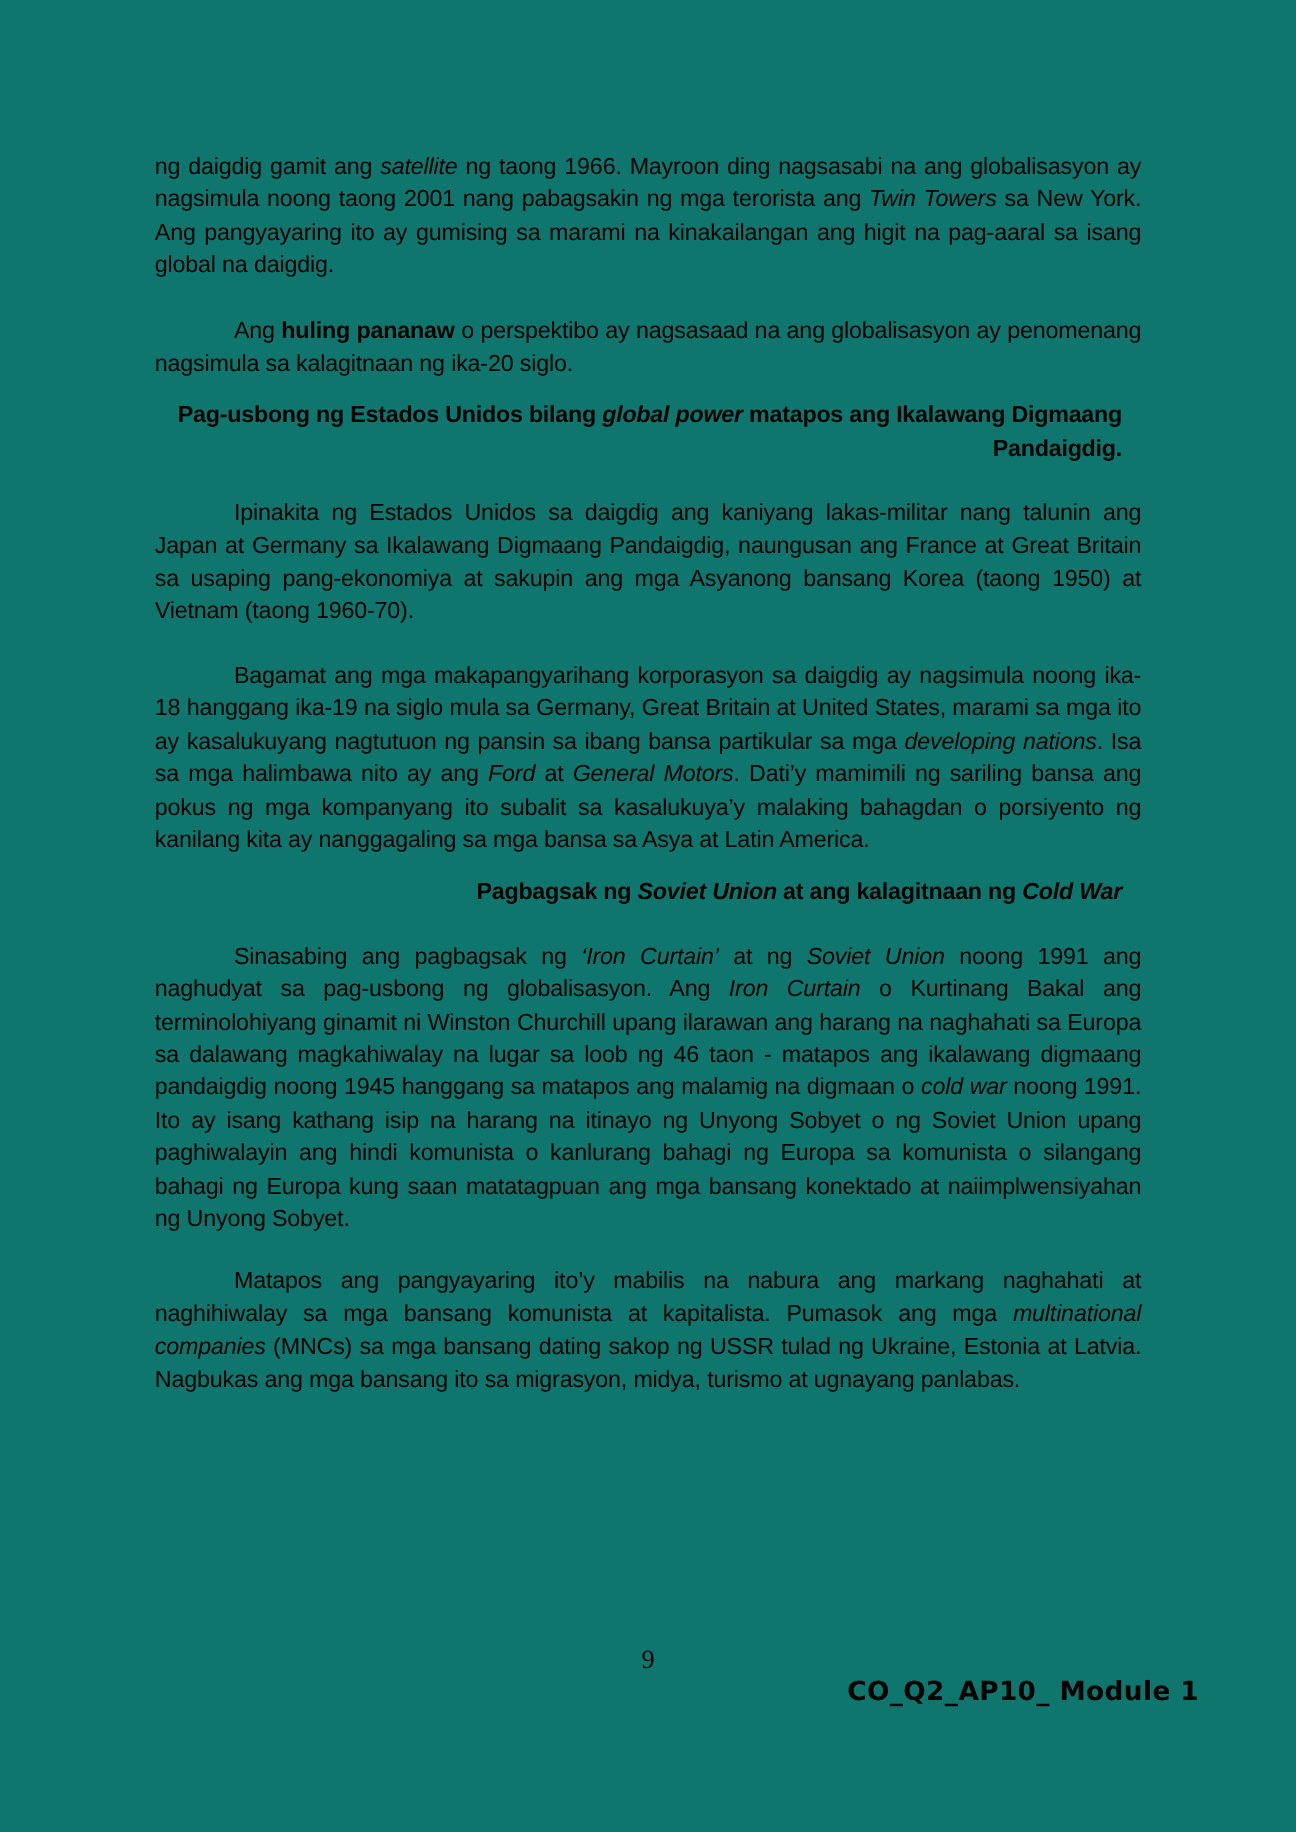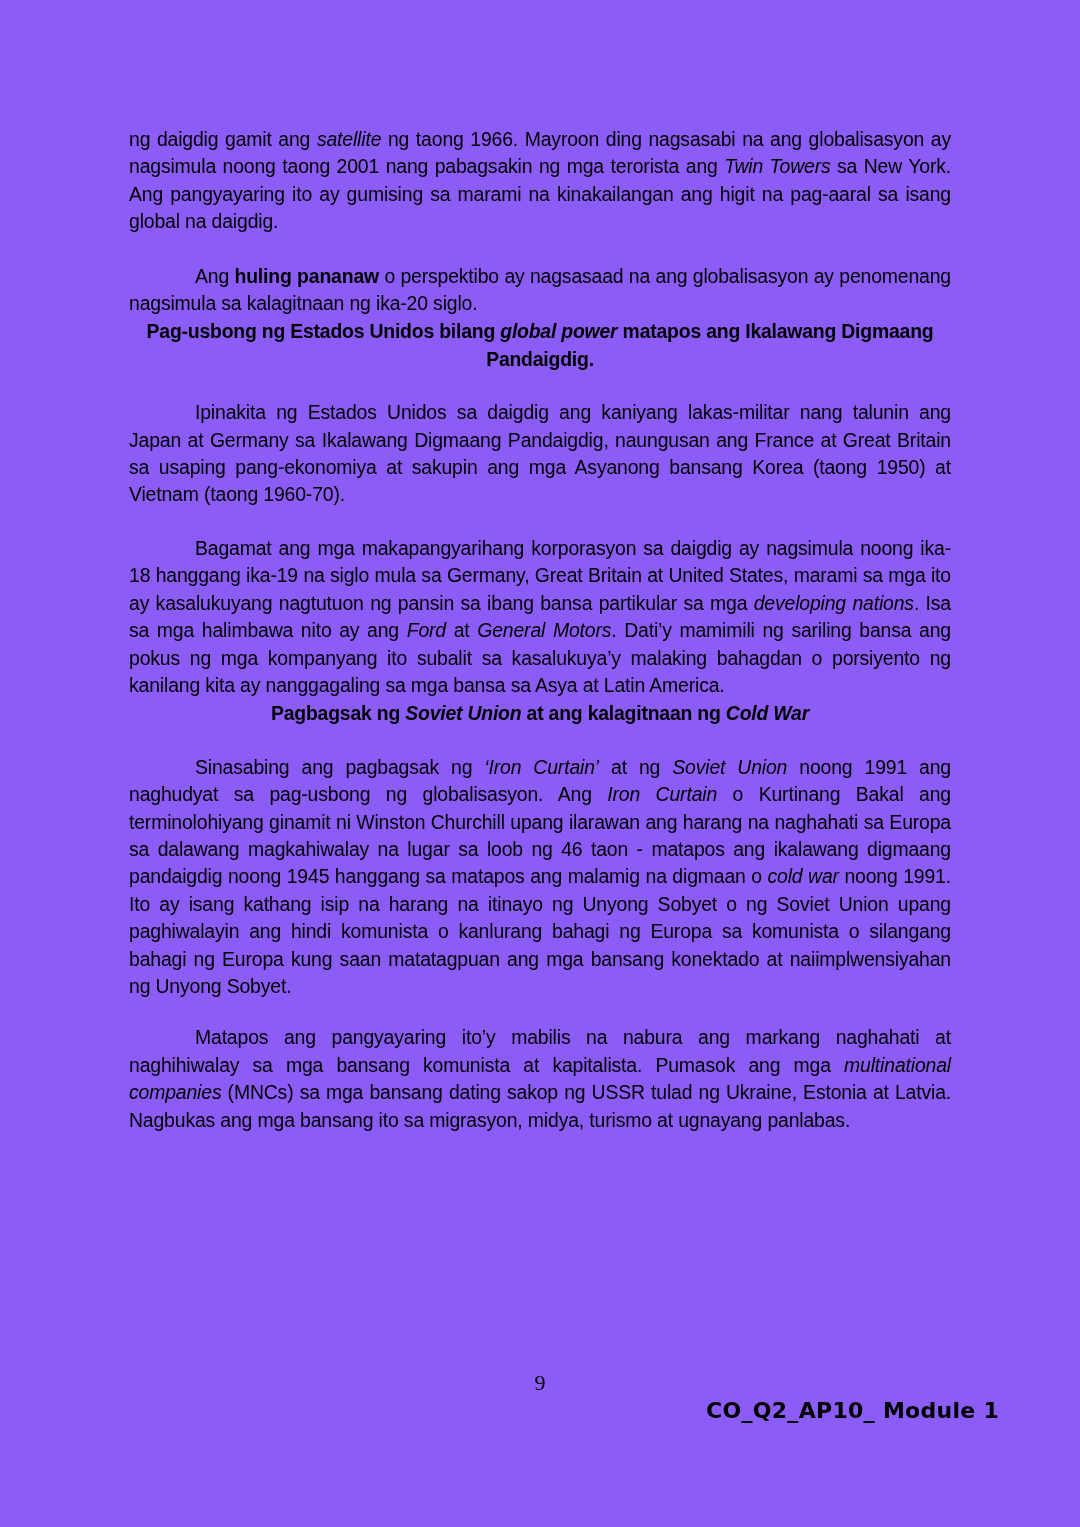--- a/index.html
+++ b/index.html
@@ -16,21 +16,21 @@
     color: #000000;
     -webkit-font-smoothing: antialiased;
   }
 
   .page {
     position: absolute;
     left: 0;
     top: 0;
     width: 1080px;
     height: 1527px;
-    background: #8b5cf6;
+    background: #0f766e;
     overflow: hidden;
   }
 
   .content {
     position: absolute;
     left: 129px;
     top: 126px;
     width: 822px;
   }
 
@@ -54,22 +54,22 @@
   .gap-para     { margin-top: 27px; }
   .gap-heading  { margin-top: 28px; }
   .gap-afterhd  { margin-top: 26px; }
   .gap-big      { margin-top: 24px; }
 
   
   .heading {
     font-size: 19.4px;
     line-height: 27.4px;
     font-weight: bold;
-    text-align: center;
-    margin: 1px;
+    text-align: right;
+    margin: 16px;
     letter-spacing: -0.2px;
   }
 
   i, .ital { font-style: italic; }
   b, .bld  { font-weight: bold; }
 
   
   .page-number {
     position: absolute;
     left: 0;

